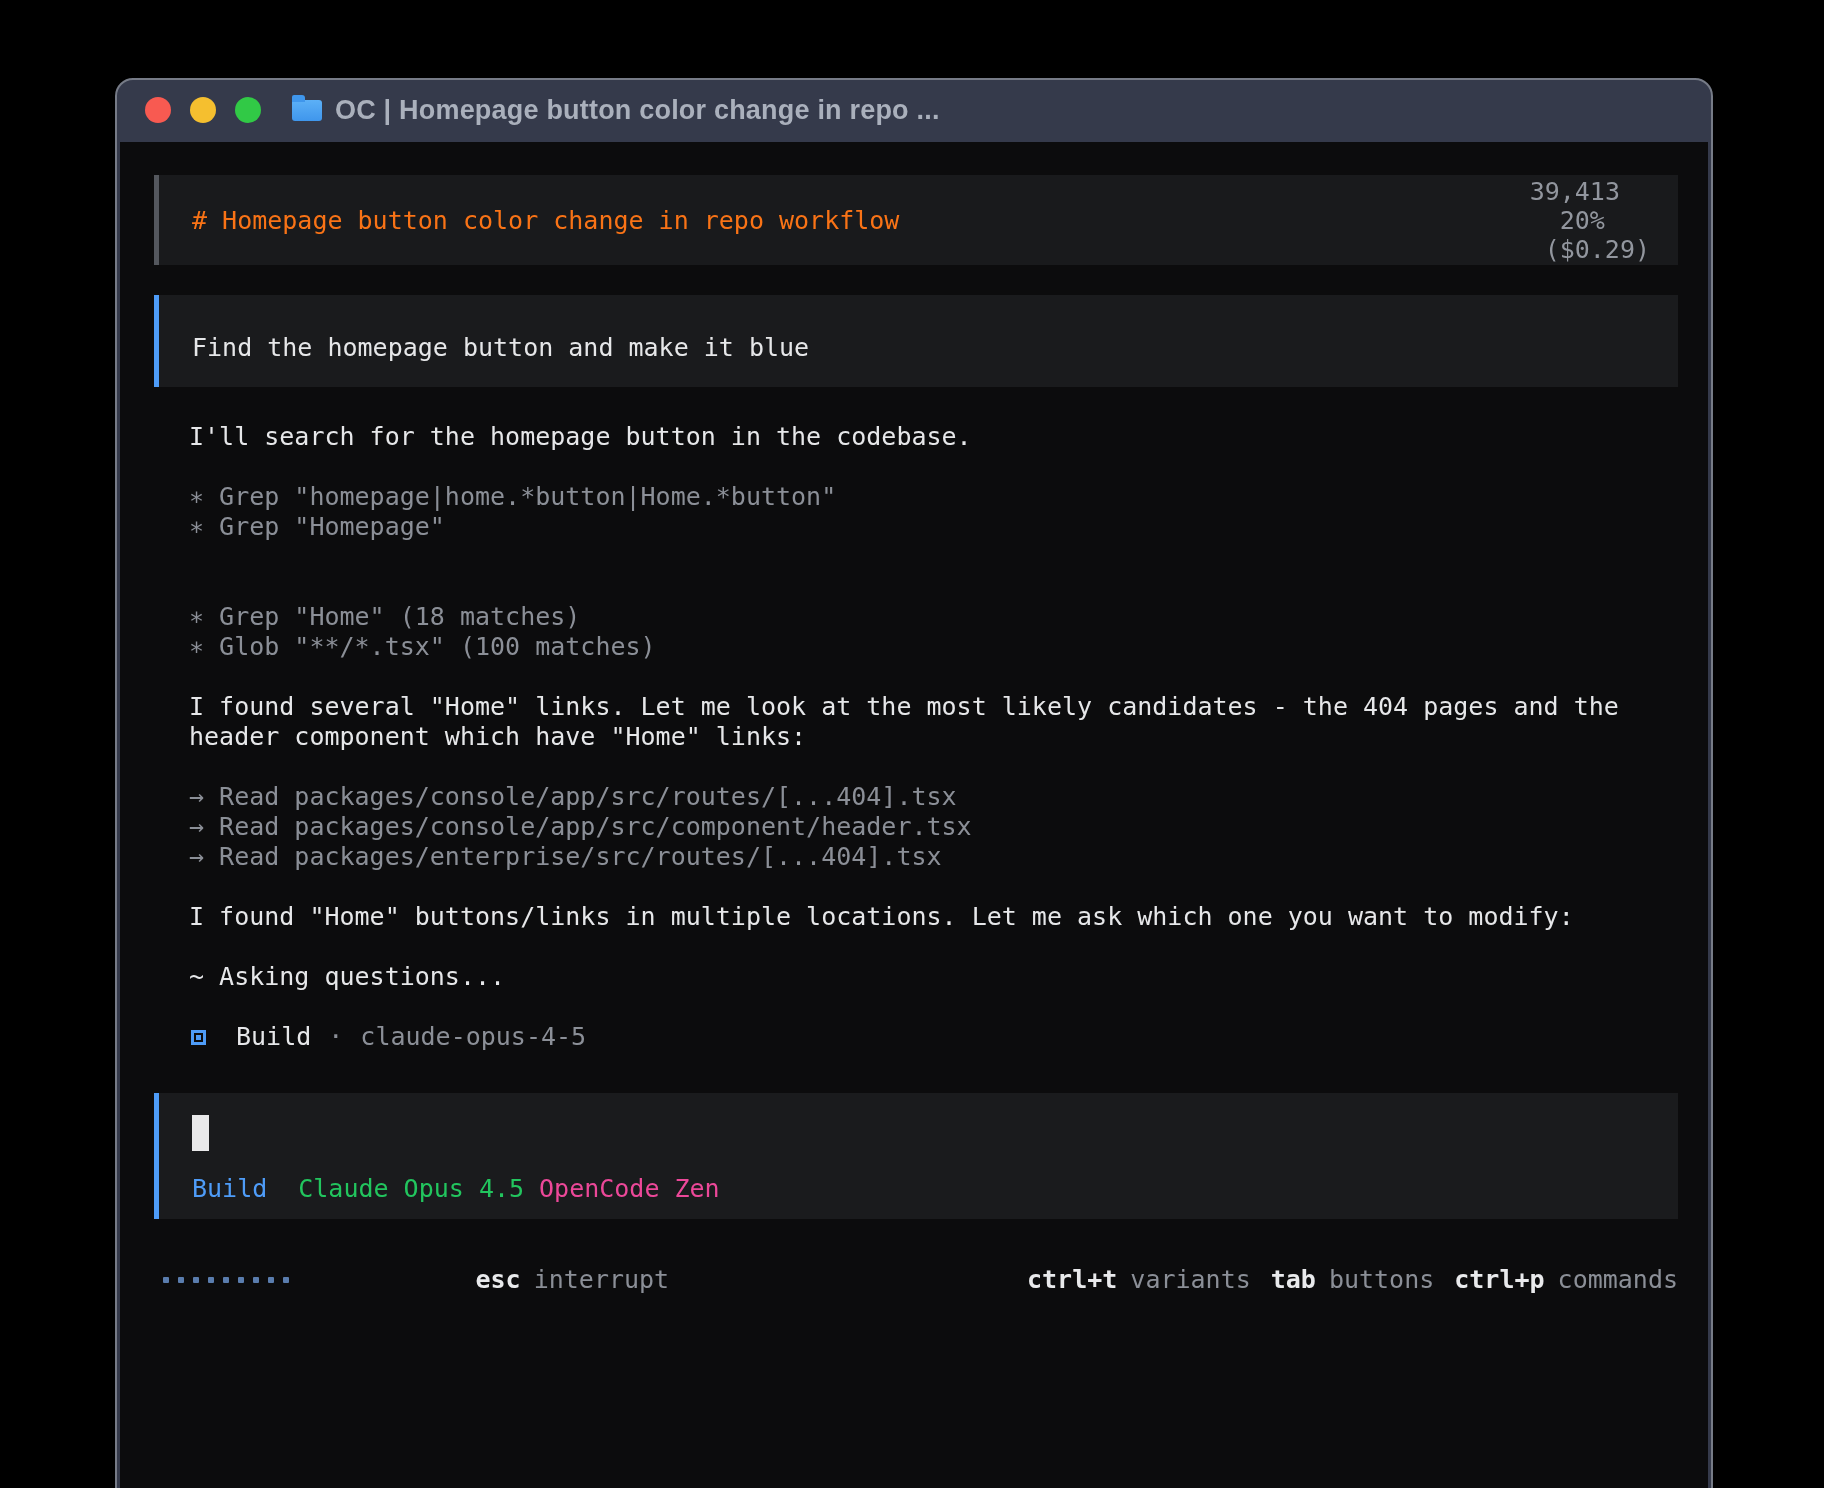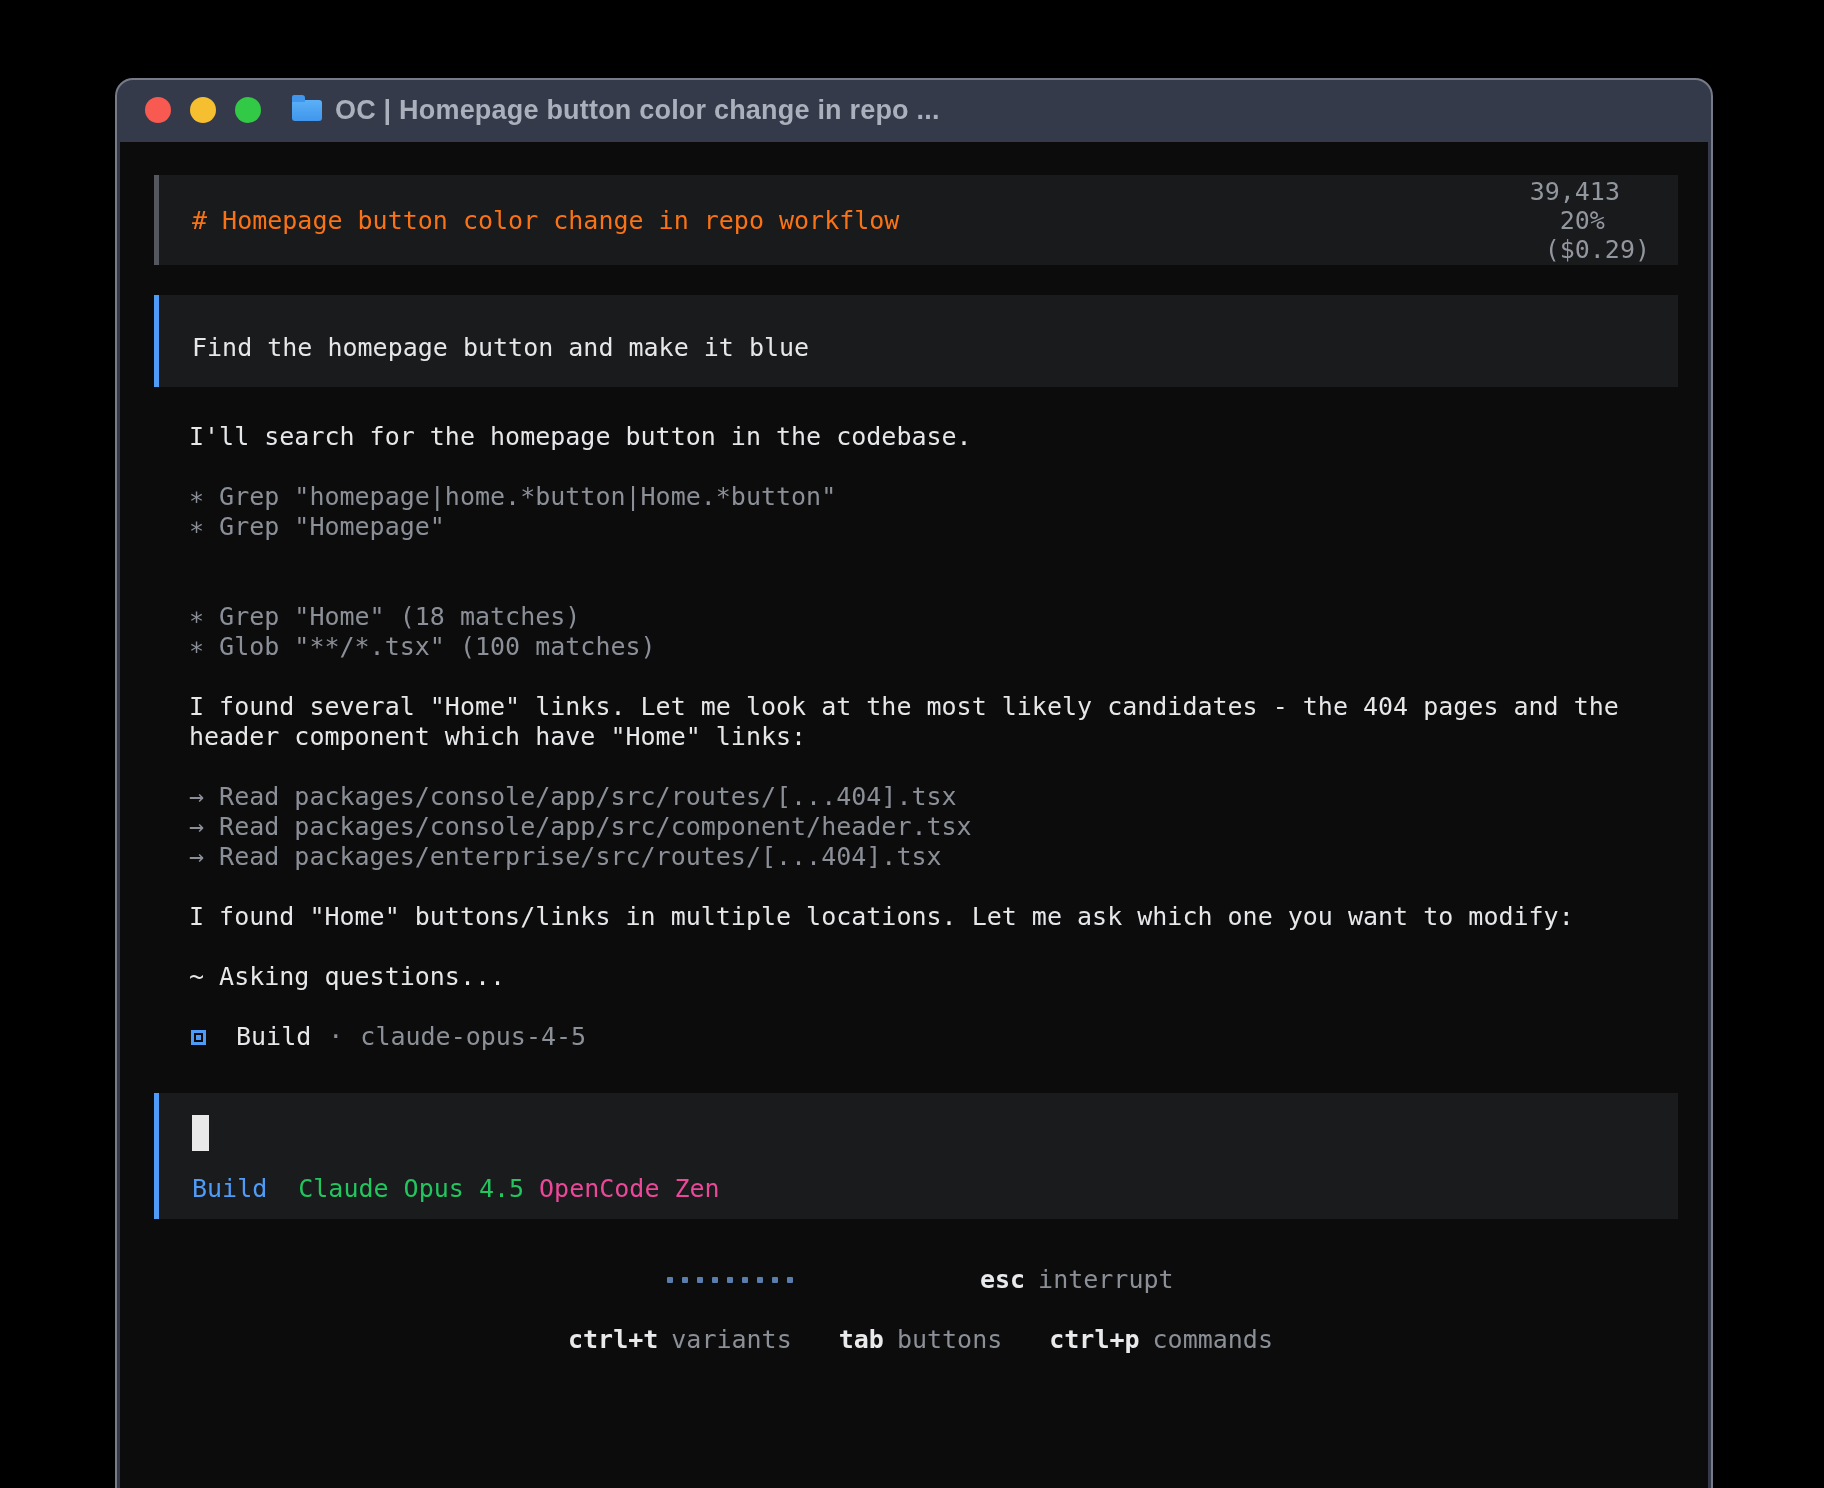--- a/index.html
+++ b/index.html
@@ -73,29 +73,29 @@
   }
   .cursor-block { width:17px; height:36px; background:#e9e9ea; }
   .model-row { display:flex; align-items:baseline; white-space:pre; }
   .model-row .agent-mode { color:#4e9cf8; }
   .model-row .model-name { color:#22c55e; margin-left:31px; }
   .model-row .provider { color:#ec4899; margin-left:15px; }
 
   
   .statusbar {
     margin-top:16px; display:flex; align-items:center; justify-content:space-between;
-    padding:0 0 0 9px; font-size:25px; line-height:30px;flex-direction:column;
+    padding:0 0 0 9px; font-size:25px; line-height:30px;
   }
   .status-left { display:flex; align-items:center; }
   .spinner { display:flex; align-items:center; gap:9px; margin-right:36px; }
   .spinner i { width:6px; height:6px; background:#5a7dae; border-radius:1px; display:block; }
   .keyhint { white-space:pre; }
   .keyhint .key { color:#e9eaec; font-weight:bold; }
   .keyhint .lbl { color:#8b8f97; margin-left:13px; }
-  .status-right { display:flex; align-items:center; gap:47px;justify-content:space-between; }
+  .status-right { display:flex; align-items:center; gap:20px;justify-content:space-between; }
 </style>
 </head>
 <body>
 
 <div class="window">
 
   <div class="titlebar">
     <div class="traffic">
       <span class="light red"></span>
       <span class="light yellow"></span>

